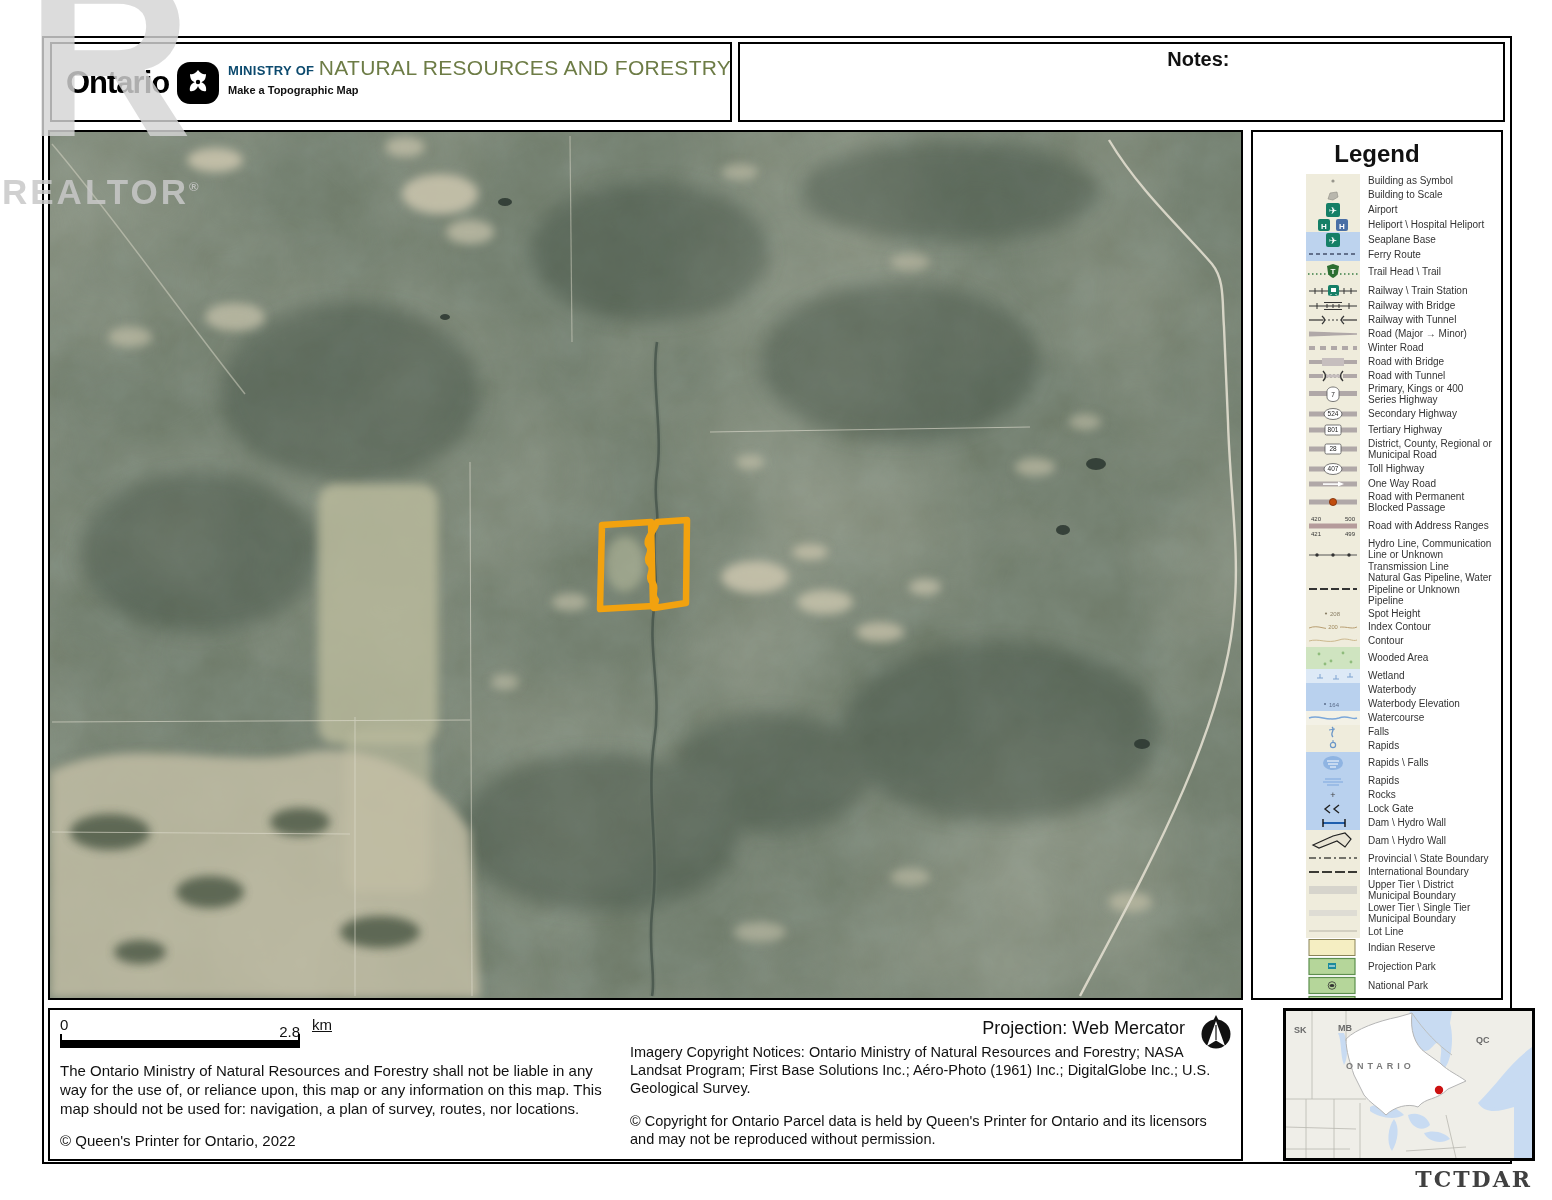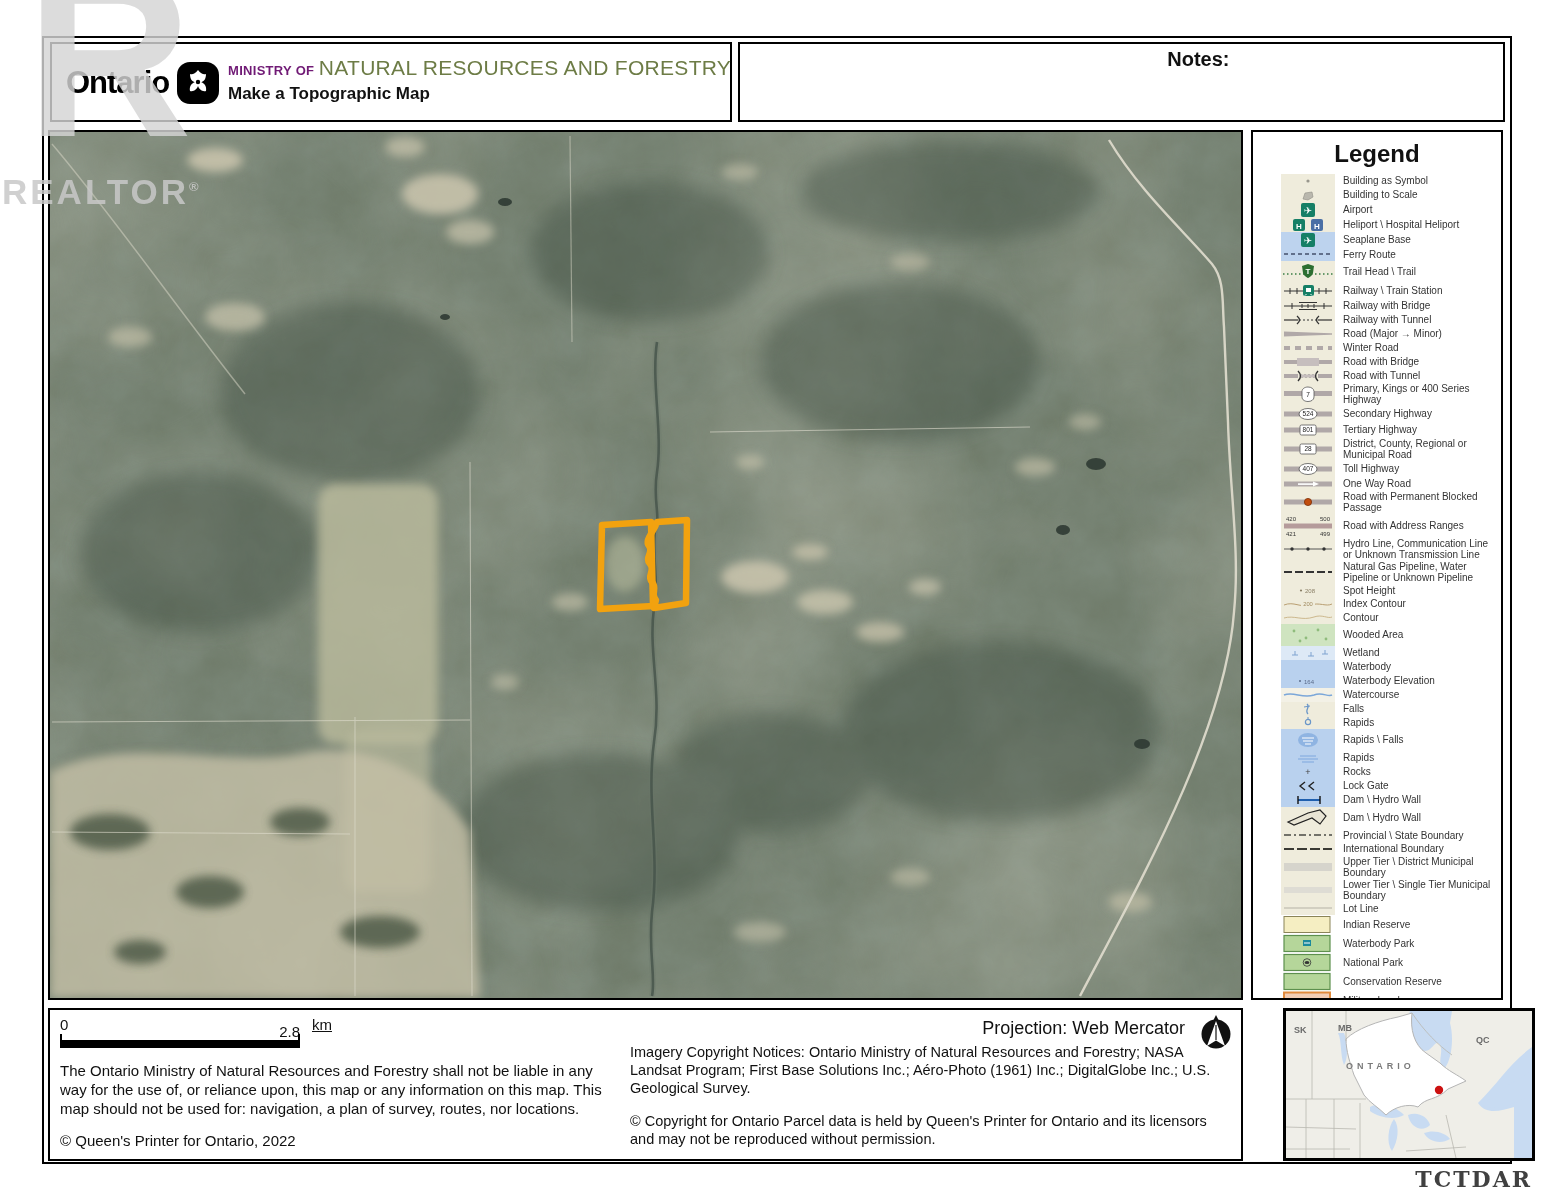--- a/index.html
+++ b/index.html
@@ -8,31 +8,31 @@
   .abs{position:absolute;}
   
   .sheet-frame{left:42px;top:36px;width:1470px;height:1128px;border:2px solid #000;box-sizing:border-box;background:#fff;}
   
   .header-left{left:50px;top:42px;width:682px;height:80px;border:2px solid #000;box-sizing:border-box;background:#fff;}
   .brand{position:absolute;left:14px;top:18px;display:flex;align-items:center;gap:8px;}
   .brand-name{font-size:31px;font-weight:bold;letter-spacing:-1px;color:#000;}
   .trillium{width:42px;height:42px;}
   .ministry{position:absolute;left:176px;top:12px;}
   .ministry-line1{white-space:nowrap;}
-  .ministry-prefix{font-size:13px;color:#701a75;font-weight:bold;letter-spacing:.3px;}
+  .ministry-prefix{font-size:13px;color:#0c4a6e;font-weight:bold;letter-spacing:.3px;}
   .ministry-name{font-size:21px;color:#6d7c46;letter-spacing:.3px;}
-  .ministry-sub{font-size:17px;font-weight:bold;color:#111;margin-top:4px;}
+  .ministry-sub{font-size:11px;font-weight:bold;color:#111;margin-top:4px;}
   .header-right{left:738px;top:42px;width:767px;height:80px;border:2px solid #000;box-sizing:border-box;background:#fff;}
   .notes-label{position:absolute;left:56%;top:4px;font-size:20px;font-weight:bold;}
   
   .map-box{left:48px;top:130px;width:1195px;height:870px;border:2px solid #000;box-sizing:border-box;background:#6d7866;overflow:hidden;}
   
   .legend-box{left:1251px;top:130px;width:252px;height:870px;border:2px solid #000;box-sizing:border-box;background:#fff;overflow:hidden;}
   .legend-title{text-align:center;font-size:24px;font-weight:bold;margin:8px 0 6px 0;}
-  .legend-items{padding:0 8px 0 28px;}
+  .legend-items{padding:0 8px 0 28px;margin-left:25px;}
   .lrow{display:flex;align-items:center;min-height:13.5px;}
   .lrow.two{min-height:22px;}
   .lrow.sw{min-height:19px;}
   .lic{width:54px;flex:0 0 54px;display:flex;align-items:center;justify-content:center;align-self:stretch;}
   .zone-beige{background:#efecdc;}
   .zone-water{background:#bdd3ee;}
   .zone-water2{background:#b9d1ee;}
   .zone-wooded{background:#cfe4c0;}
   .zone-wetland{background:#dde9f6;}
   .zone-light{background:#f3f1e6;}
@@ -641,21 +641,21 @@
         <div class="llab">Indian Reserve</div>
       </div>
       <div class="lrow sw">
         <div class="lic zone-none">
           <svg width="52" height="19" viewBox="0 0 52 19">
             <rect x="2" y="1.5" width="46" height="16" fill="#b5d69a" stroke="#5d8f4e" stroke-width="1.2"></rect>
             <rect x="21" y="6" width="8" height="6" fill="#1b8a9c"></rect>
             <line x1="22" y1="9" x2="28" y2="9" stroke="#fff" stroke-width="1"></line>
           </svg>
         </div>
-        <div class="llab">Waterbody Park</div>
+        <div class="llab">Projection Park</div>
       </div>
       <div class="lrow sw">
         <div class="lic zone-none">
           <svg width="52" height="19" viewBox="0 0 52 19">
             <rect x="2" y="1.5" width="46" height="16" fill="#b5d69a" stroke="#5d8f4e" stroke-width="1.2"></rect>
             <circle cx="25" cy="9.5" r="3.8" fill="none" stroke="#333" stroke-width="0.8"></circle>
             <ellipse cx="25" cy="9.5" rx="2.4" ry="1.6" fill="#333"></ellipse>
           </svg>
         </div>
         <div class="llab">National Park</div>

